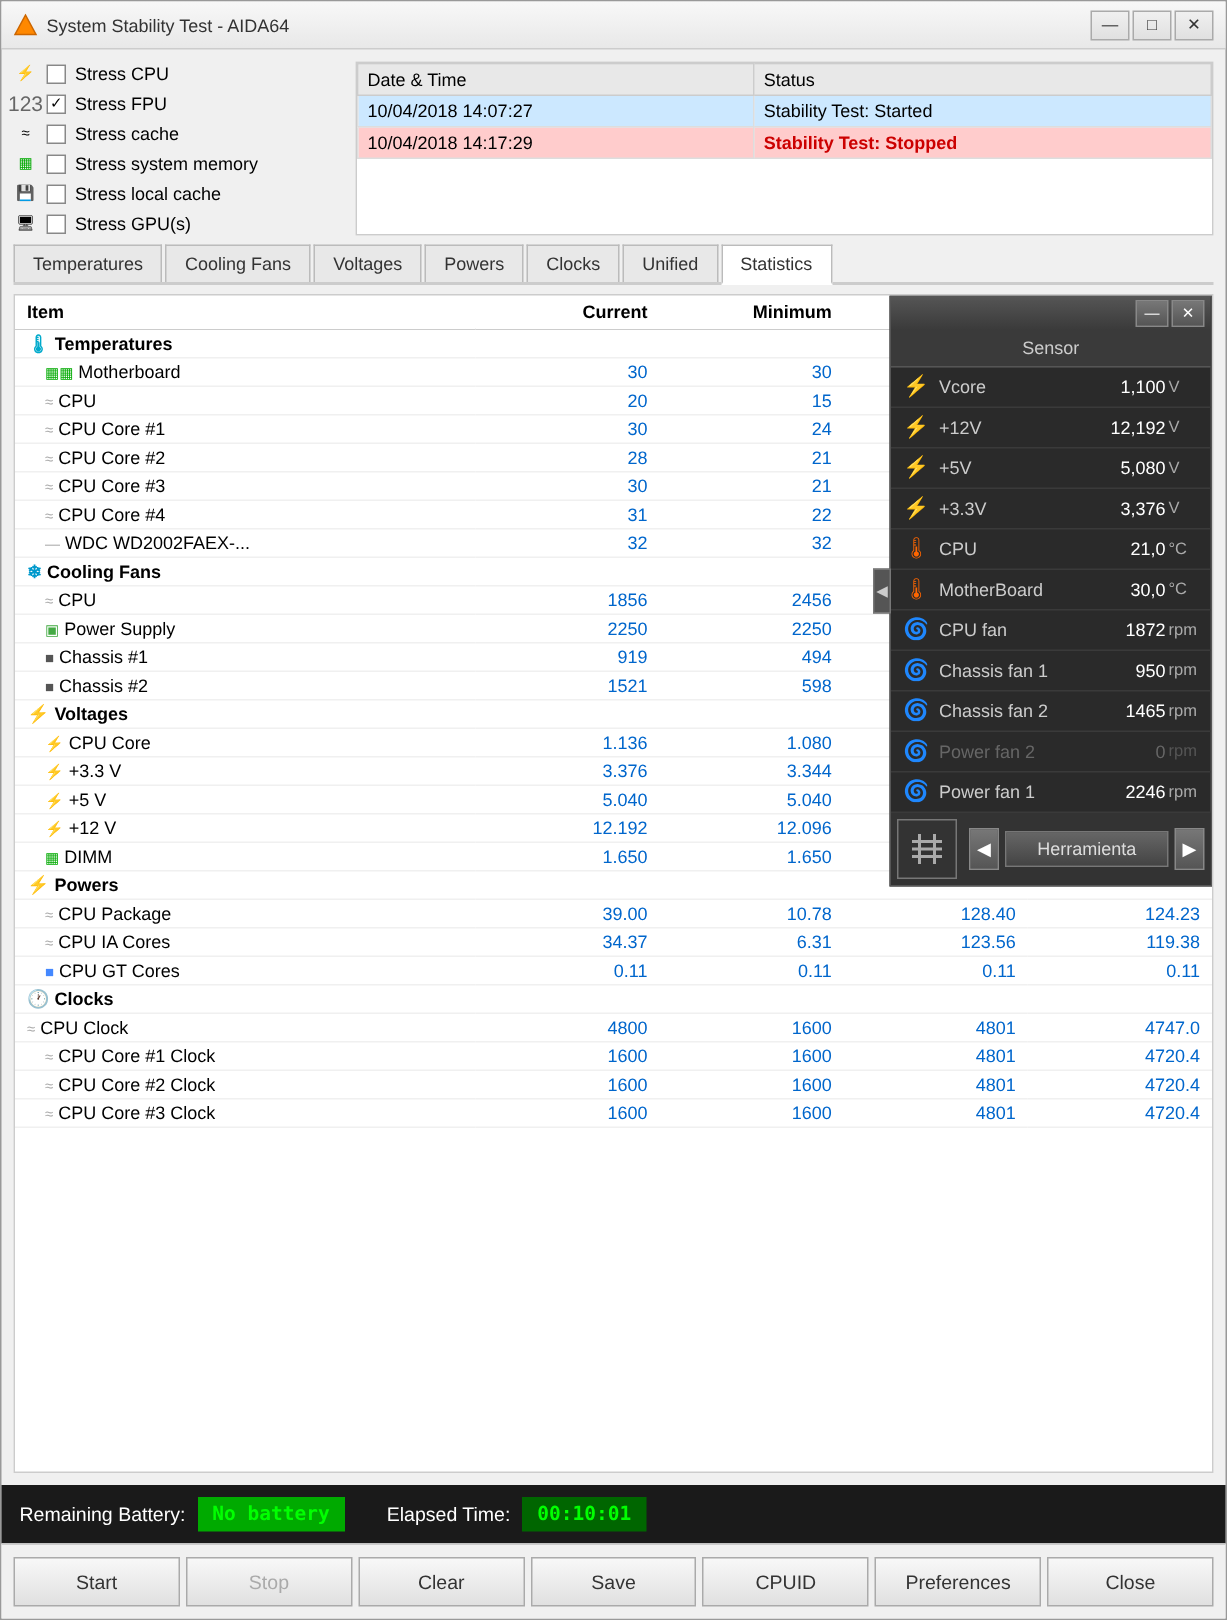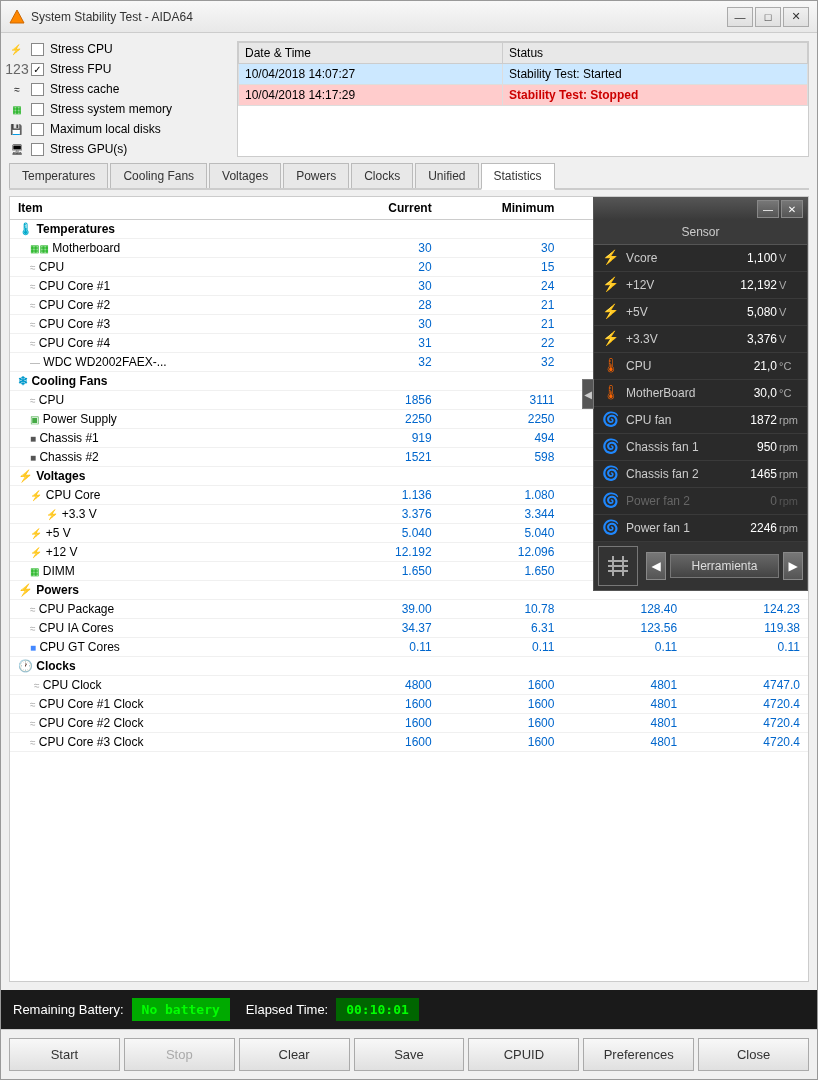--- a/index.html
+++ b/index.html
@@ -36,21 +36,21 @@
     .tab.active { background: white; border-bottom: 2px solid white; margin-bottom: -2px; z-index: 1; }
 
     .main-table-container { flex: 1; border: 1px solid #ccc; background: white; overflow-y: auto; position: relative; }
     .main-table { width: 100%; border-collapse: collapse; }
     .main-table th { background: white; border-bottom: 1px solid #ccc; padding: 4px 8px; font-weight: bold; font-size: 12px; text-align: left; position: sticky; top: 0; z-index: 2; }
     .main-table th.right { text-align: right; }
     .main-table td { padding: 2px 8px; font-size: 12px; border-bottom: 1px solid #f0f0f0; }
     .main-table td.right { text-align: right; color: #0066cc; }
     .main-table tr.category td { font-weight: bold; color: #000; }
 
-    .status-bar { background: #1a1a1a; color: #fff; padding: 8px 12px; display: flex; align-items: center; gap: 16px; font-size: 13px; flex-shrink: 0; }
+    .status-bar { background: #1a1a1a; color: #fff; padding: 8px 12px; display: flex; align-items: center; gap: 28px; font-size: 13px; flex-shrink: 0; }
     .status-item { display: flex; align-items: center; gap: 8px; }
     .status-value { background: #006600; color: #00ff00; padding: 4px 10px; font-family: monospace; font-size: 13px; font-weight: bold; }
     .status-value.battery { background: #00aa00; }
 
     .button-bar { display: flex; gap: 4px; padding: 8px; background: #f0f0f0; flex-shrink: 0; border-top: 1px solid #ccc; }
     .btn { flex: 1; padding: 8px 4px; background: linear-gradient(to bottom, #f8f8f8, #e0e0e0); border: 1px solid #aaa; cursor: pointer; font-size: 13px; color: #333; text-align: center; }
     .btn:disabled, .btn.disabled { color: #aaa; cursor: default; }
     .btn.start { }
 
     
@@ -113,21 +113,21 @@
           <span class="stress-label">Stress cache</span>
         </div>
         <div class="stress-item">
           <div class="stress-icon" style="color:#00aa00;">▦</div>
           <div class="checkbox"></div>
           <span class="stress-label">Stress system memory</span>
         </div>
         <div class="stress-item">
           <div class="stress-icon">💾</div>
           <div class="checkbox"></div>
-          <span class="stress-label">Maximum local disks</span>
+          <span class="stress-label">Stress local cache</span>
         </div>
         <div class="stress-item">
           <div class="stress-icon">🖥</div>
           <div class="checkbox"></div>
           <span class="stress-label">Stress GPU(s)</span>
         </div>
       </div>
 
       <div class="log-table" style="flex:1;">
         <table>
@@ -248,21 +248,21 @@
             <td colspan="5">
               <span style="color:#0099cc;">❄</span>
               Cooling Fans
             </td>
           </tr>
           <tr>
             <td style="padding-left:20px;">
               <span style="font-size:10px;color:#aaa;">≈</span> CPU
             </td>
             <td class="right">1856</td>
-            <td class="right">3111</td>
+            <td class="right">2456</td>
             <td class="right">1872</td>
             <td class="right">1863</td>
           </tr>
           <tr>
             <td style="padding-left:20px;">
               <span style="font-size:10px;color:#44aa44;">▣</span> Power Supply
             </td>
             <td class="right">2250</td>
             <td class="right">2250</td>
             <td class="right">2265</td>
@@ -296,21 +296,21 @@
           <tr>
             <td style="padding-left:20px;">
               <span style="color:#ffaa00;font-size:10px;">⚡</span> CPU Core
             </td>
             <td class="right">1.136</td>
             <td class="right">1.080</td>
             <td class="right">1.472</td>
             <td class="right">1.461</td>
           </tr>
           <tr>
-            <td style="padding-left:36px;margin-top:36px;">
+            <td style="padding-left:20px;margin-top:36px;">
               <span style="color:#ffaa00;font-size:10px;">⚡</span> +3.3 V
             </td>
             <td class="right">3.376</td>
             <td class="right">3.344</td>
             <td class="right">3.376</td>
             <td class="right">3.360</td>
           </tr>
           <tr>
             <td style="padding-left:20px;">
               <span style="color:#ffaa00;font-size:10px;">⚡</span> +5 V
@@ -373,21 +373,21 @@
             <td class="right">0.11</td>
           </tr>
 
           <tr class="category">
             <td colspan="5">
               <span style="color:#888;">🕐</span>
               Clocks
             </td>
           </tr>
           <tr>
-            <td style="padding-left:24px;">
+            <td style="padding-left:8px;">
               <span style="color:#aaa;font-size:10px;">≈</span> CPU Clock
             </td>
             <td class="right">4800</td>
             <td class="right">1600</td>
             <td class="right">4801</td>
             <td class="right">4747.0</td>
           </tr>
           <tr>
             <td style="padding-left:20px;">
               <span style="color:#aaa;font-size:10px;">≈</span> CPU Core #1 Clock

